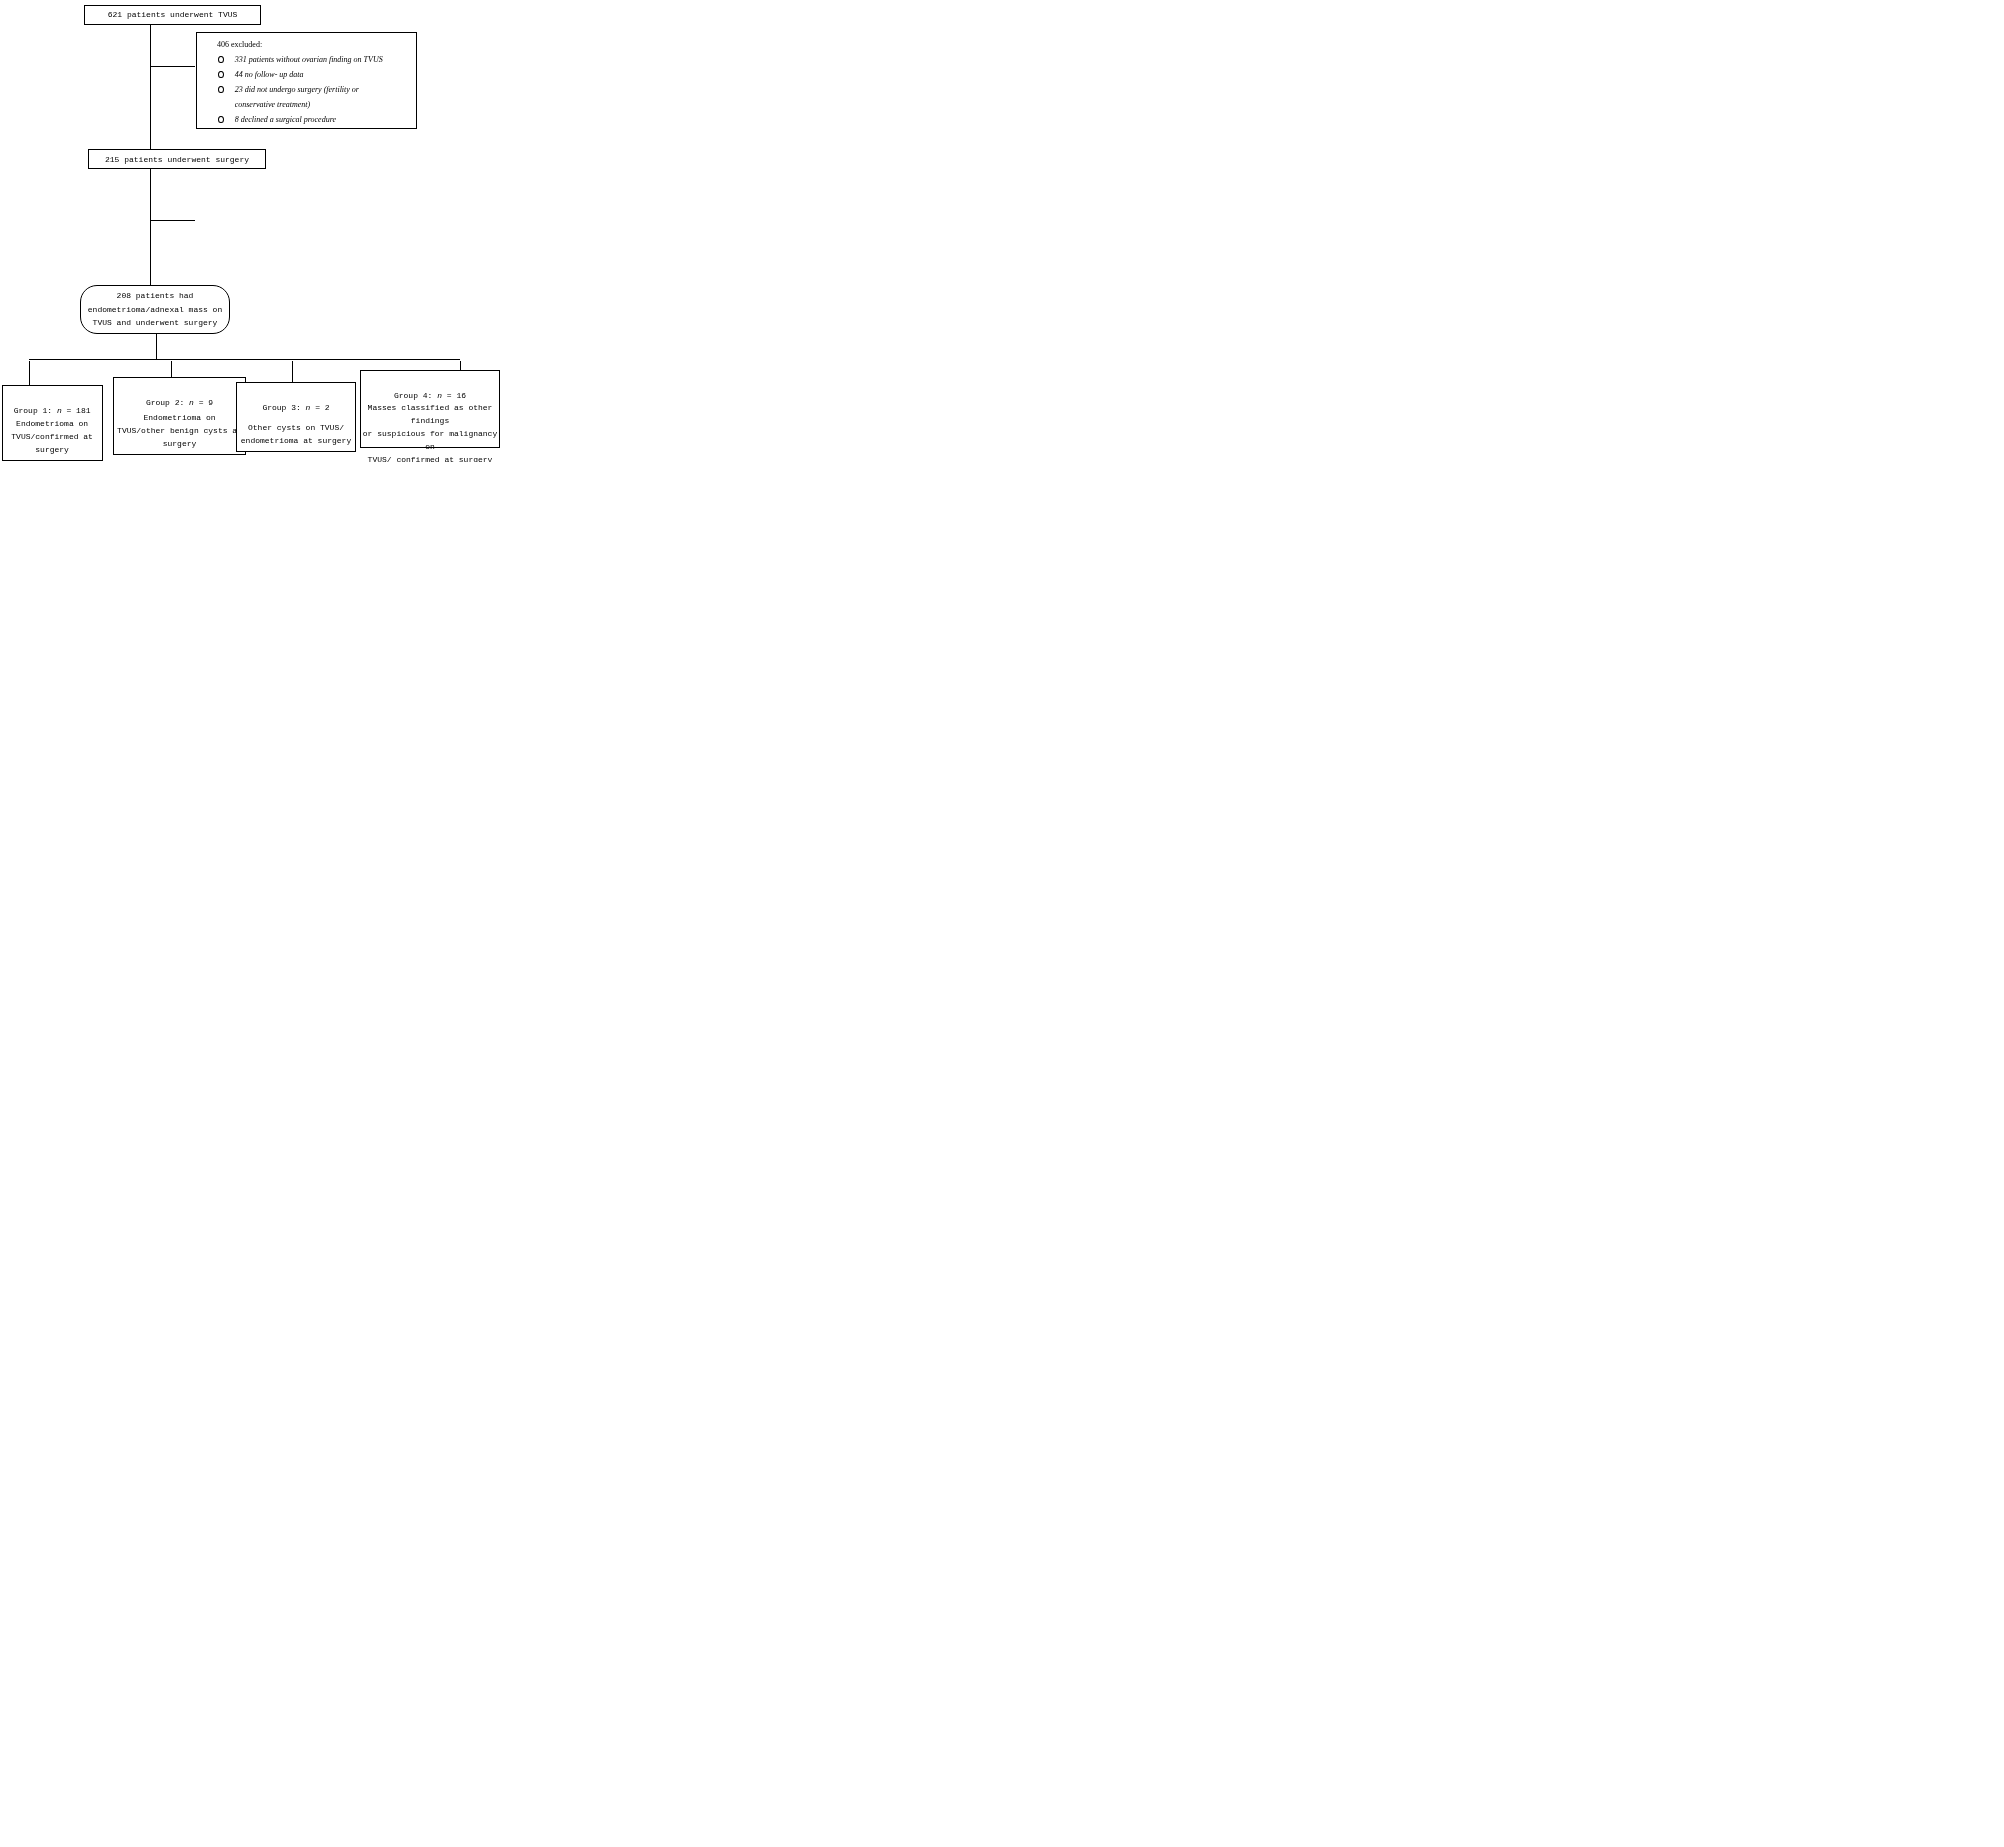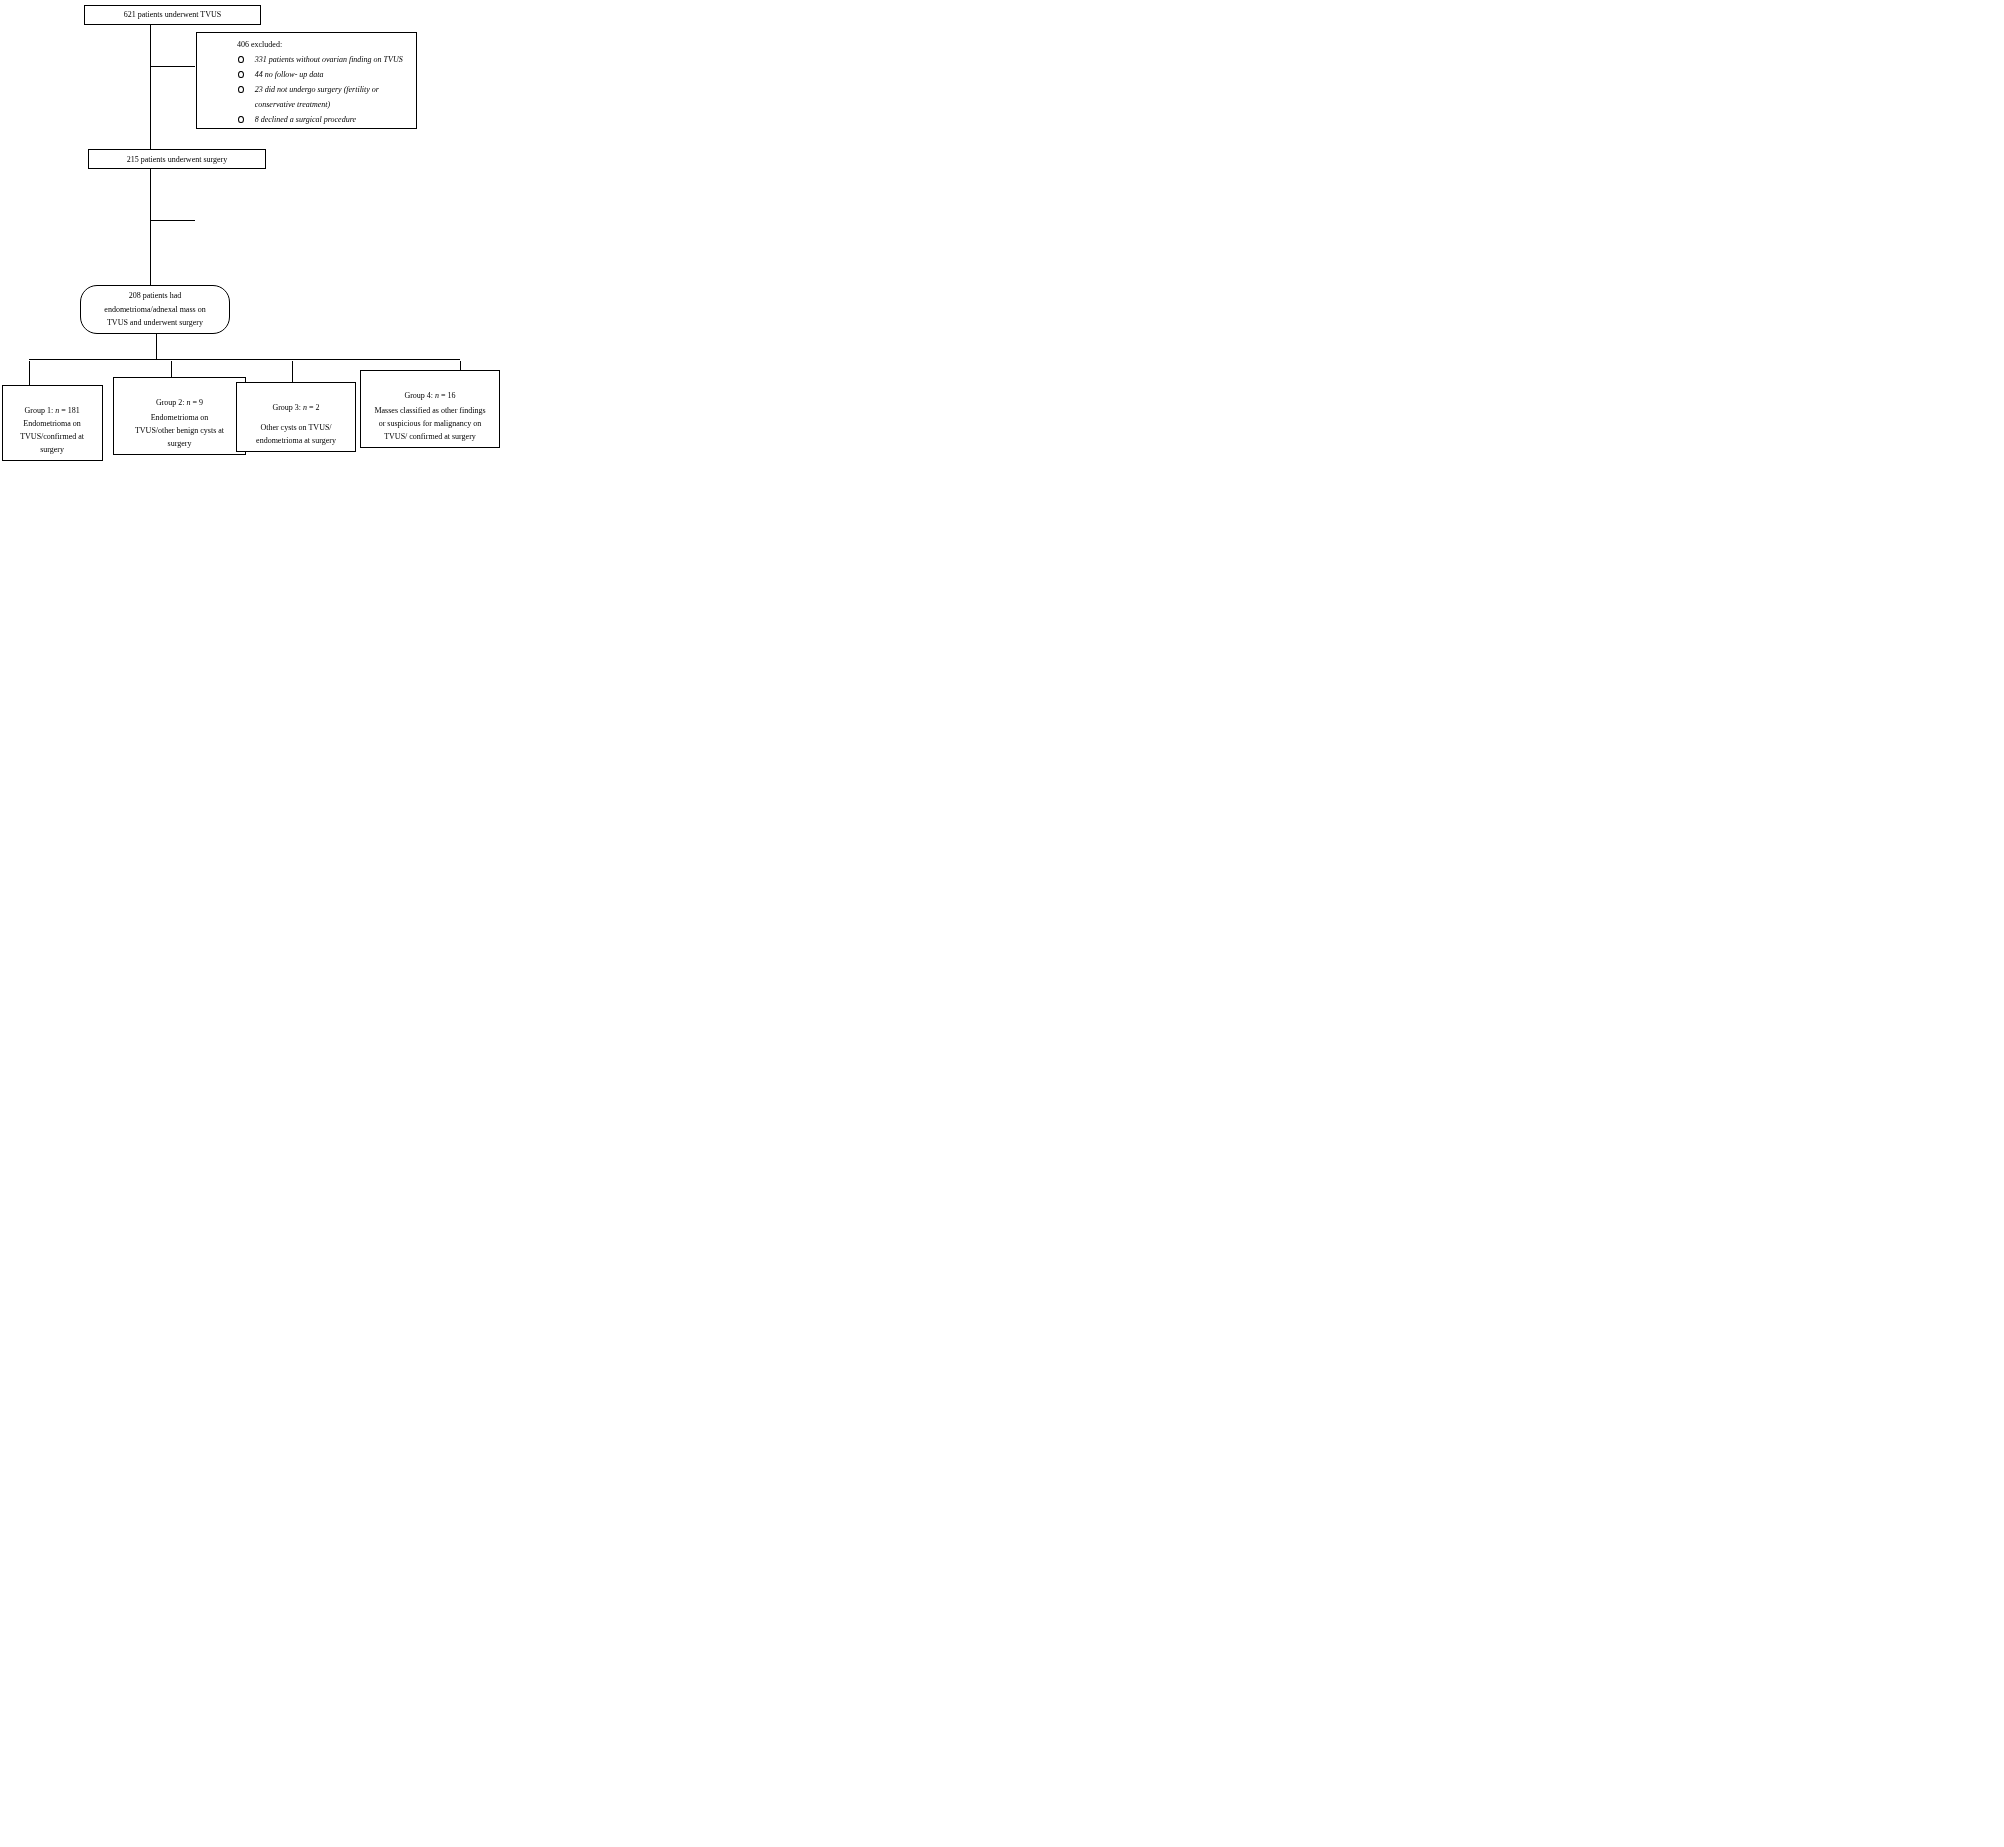--- a/index.html
+++ b/index.html
@@ -11,27 +11,27 @@
     font-family:"Liberation Serif","DejaVu Serif",serif;
     color:#000;
     font-size:8px;
   }
   .box{
     position:absolute;
     background:#fff;
     border:0.8px solid #000;
     box-sizing:border-box;
   }
-  .tb{border-top-width:1.6px;border-bottom-width:1.6px;}
+  .tb{border-top-width:1.6px;border-bottom-width:1.6px;font-family:Liberation Mono, monospace;}
   .center-one{display:flex;align-items:center;justify-content:center;text-align:center;}
   .center-multi{
     display:flex;flex-direction:column;align-items:center;justify-content:center;
     text-align:center;line-height:13.8px;border-radius:17px;
   }
-  .exclbox{line-height:15px;padding-left:20px;}
+  .exclbox{line-height:15px;}
   .excl-pad1{padding-top:3.7px;}
   .excl-pad2{padding-top:2px;}
   .excl-heading{padding-left:20px;}
   .bullet-row{display:flex;padding-left:21px;padding-right:3.2px;font-style:italic;}
   .bullet-marker{
     flex:none;width:3.7px;height:5.3px;margin-top:4px;
     border:0.8px solid #000;border-radius:50%;
     background:transparent;
   }
   .bullet-text{margin-left:11px;flex:1;}

